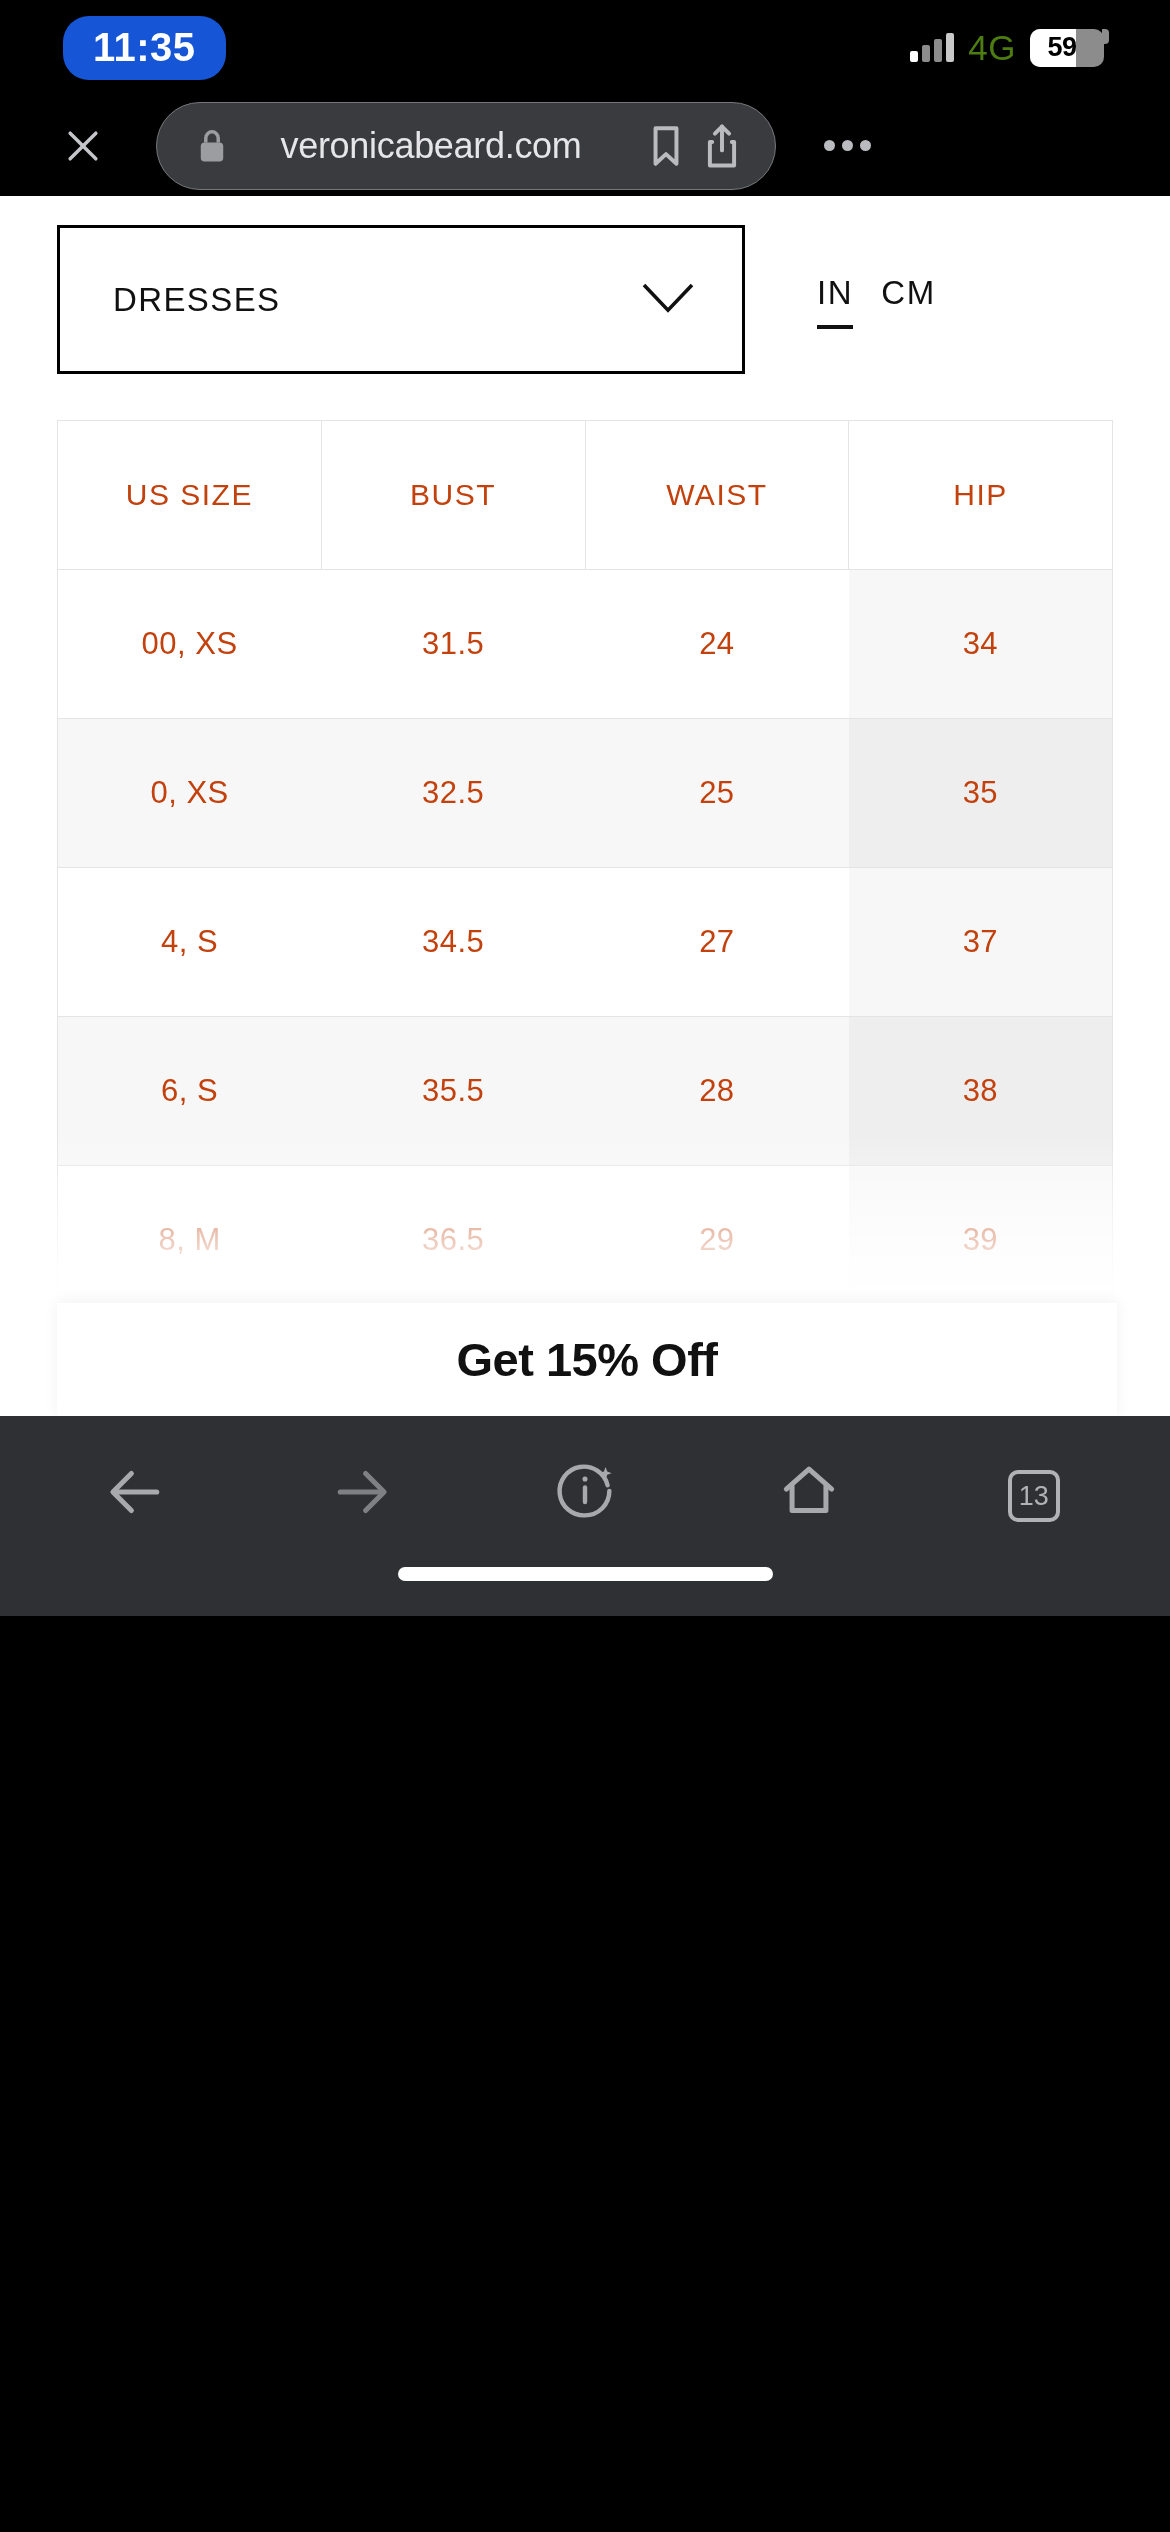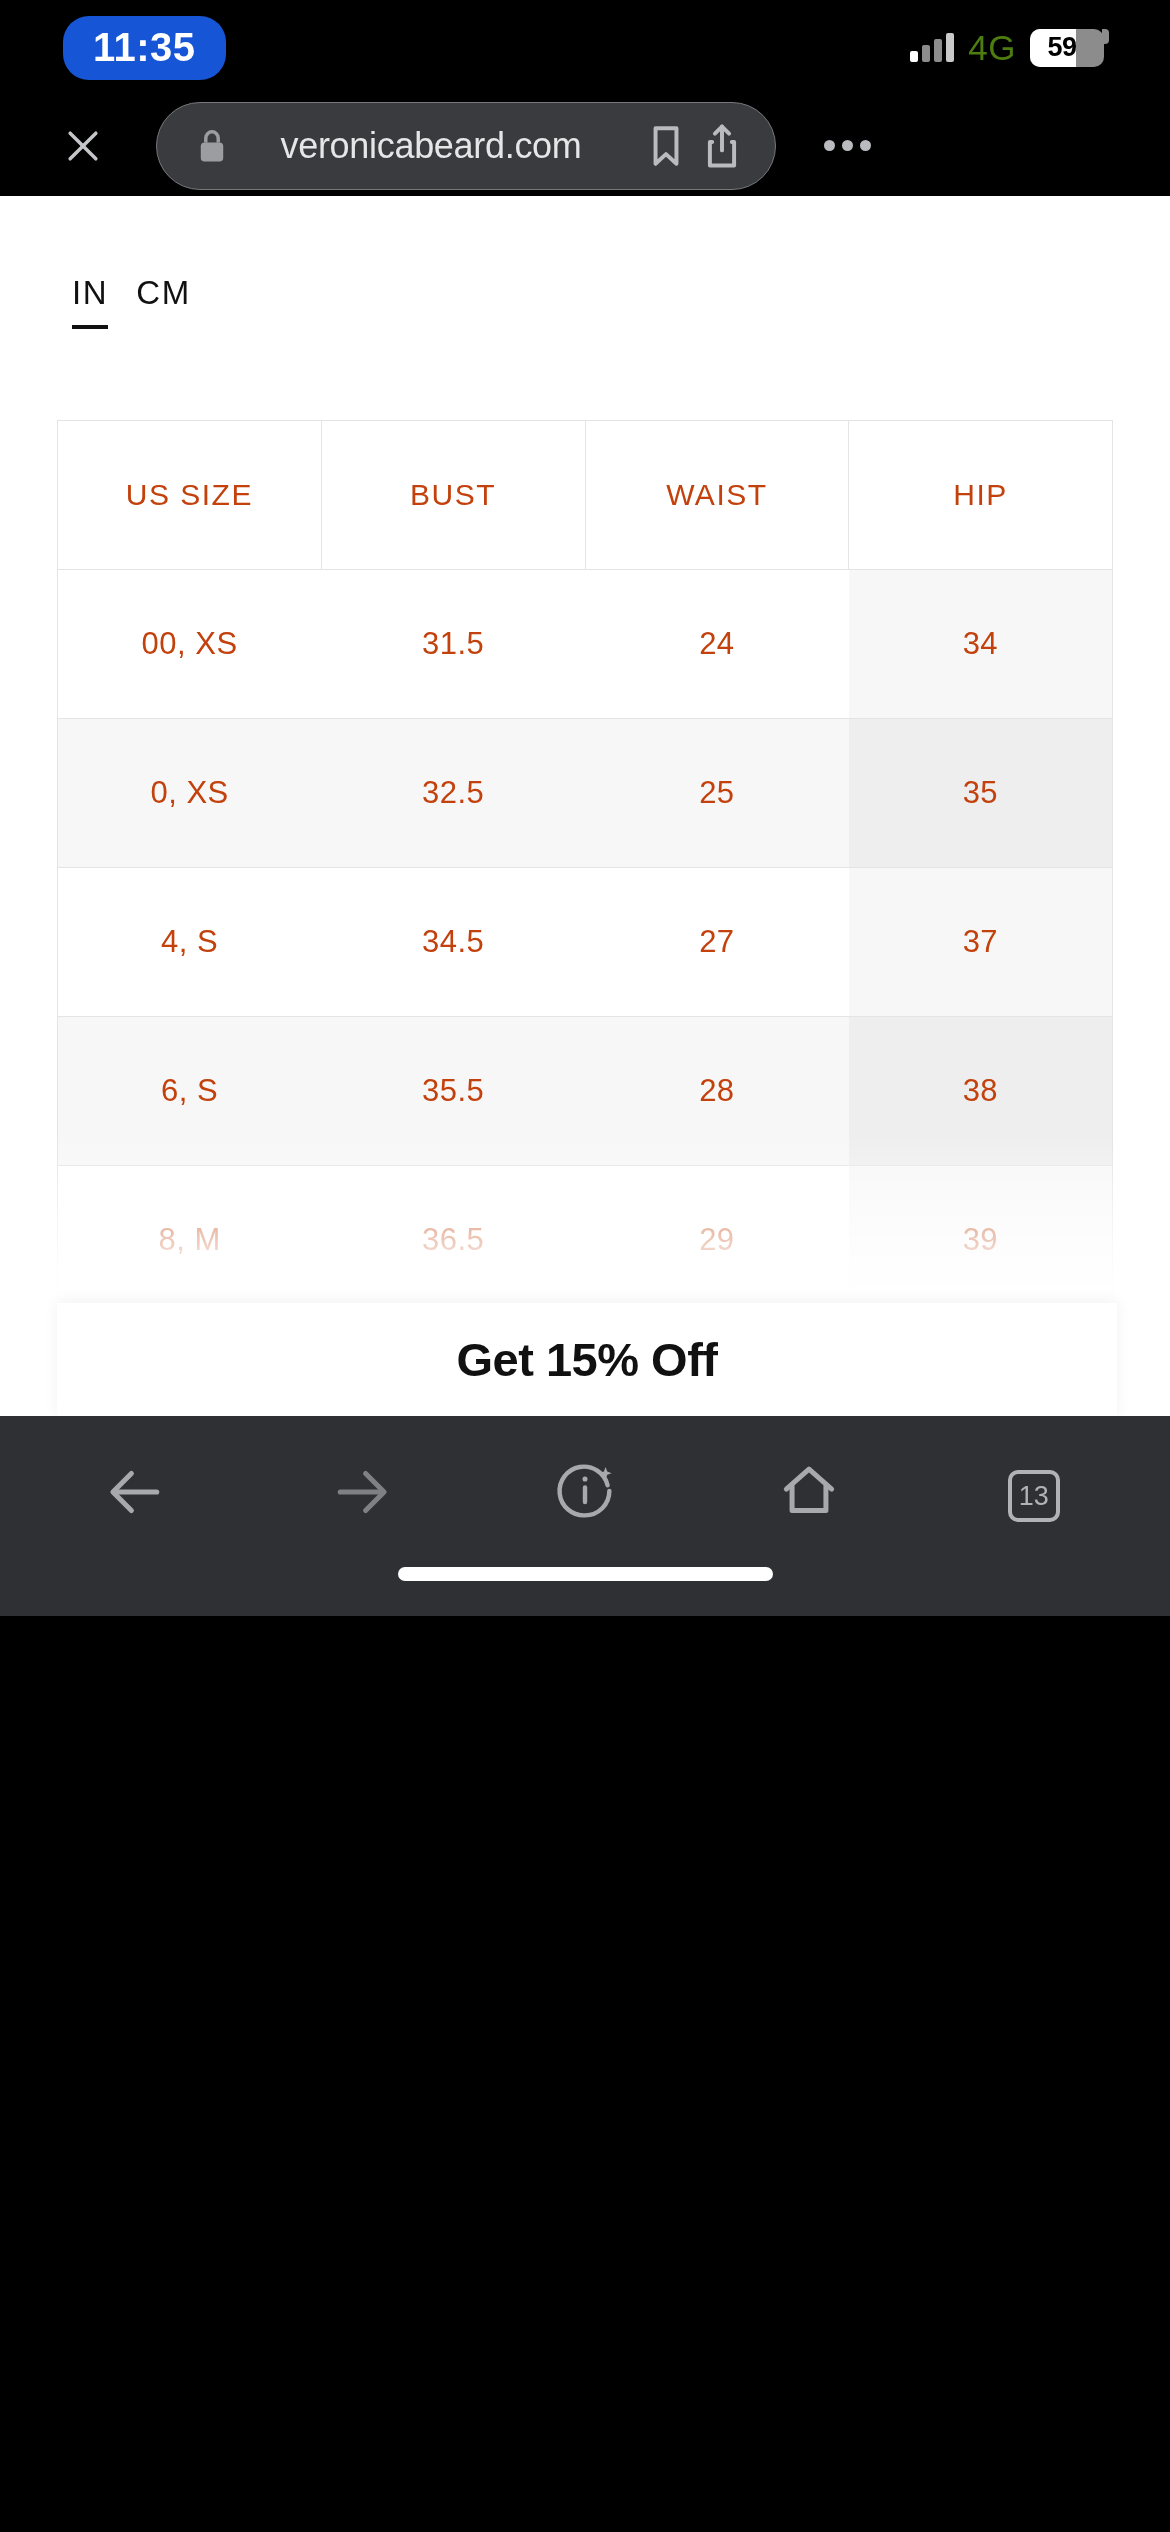--- a/index.html
+++ b/index.html
@@ -325,20 +325,28 @@
   <div class="more-btn">
     <span></span>
     <span></span>
     <span></span>
   </div>
 </div>
 
 <div class="page">
 
   <div class="controls-row">
+    <div class="select-box">
+      <span class="select-label">DRESSES</span>
+      <span>
+        <svg width="56" height="34" viewBox="0 0 28 17" fill="none" stroke="#111" stroke-width="1.8">
+          <path d="M2 2 14 14.6 26 2"></path>
+        </svg>
+      </span>
+    </div>
     <div class="unit-toggle">
       <span class="unit active">IN</span>
       <span class="unit">CM</span>
     </div>
   </div>
 
   <table class="size-table">
     <thead>
       <tr>
         <th>US SIZE</th>

